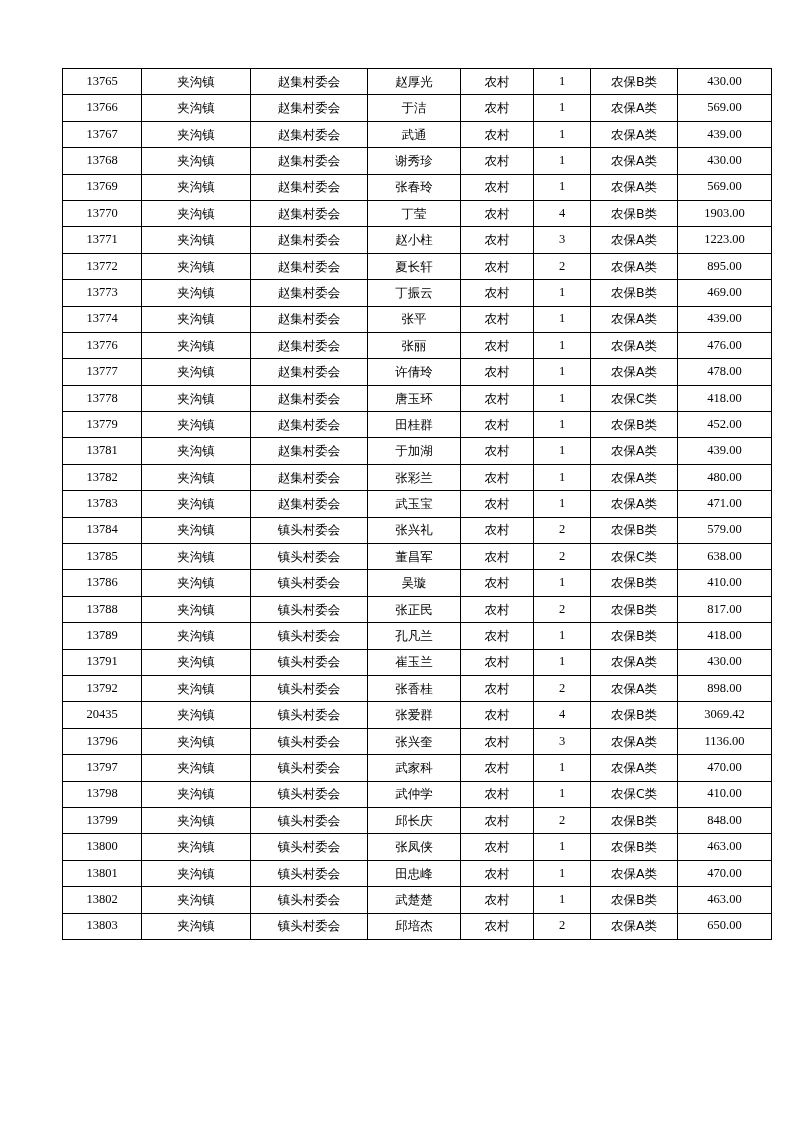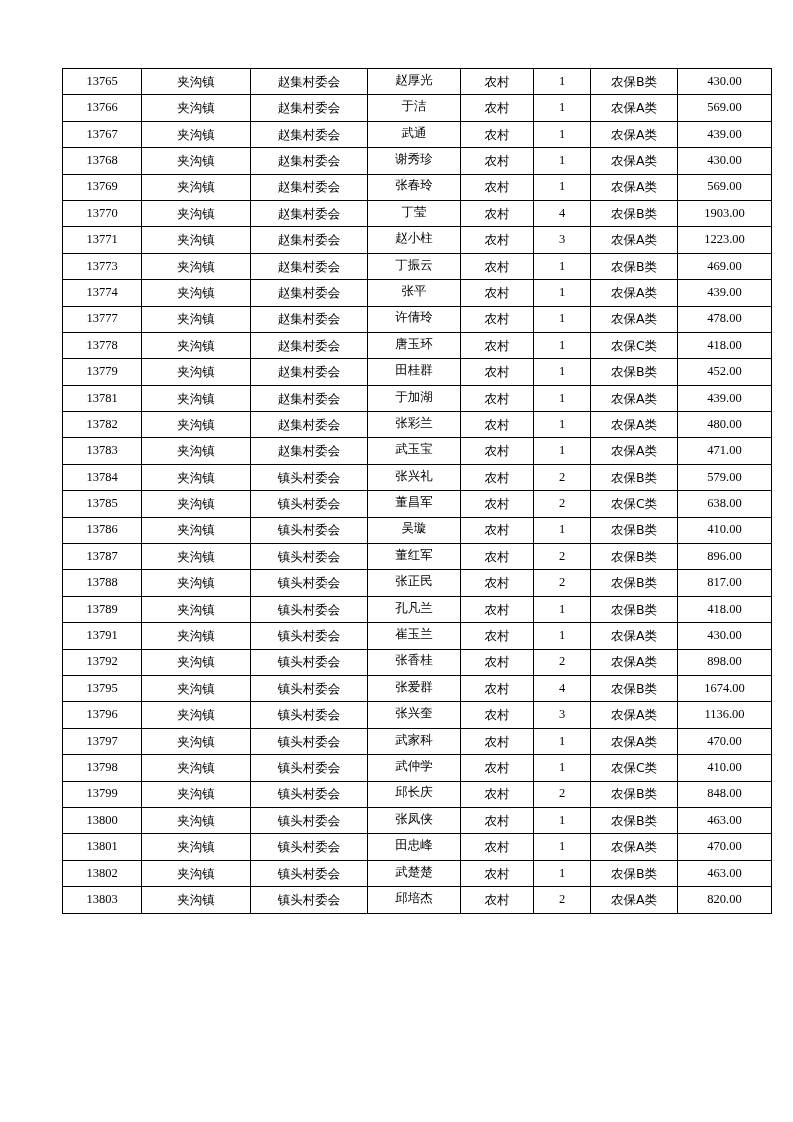--- a/index.html
+++ b/index.html
@@ -33,21 +33,21 @@
     font-size: 12.5px;
     line-height: 1.1;
     text-align: center;
     vertical-align: middle;
     white-space: nowrap;
     overflow: hidden;
   }
   td.c-id      { width: 74px; }
   td.c-town    { width: 104px; }
   td.c-village { width: 112px; margin-left: 40px; }
-  td.c-name    { width: 88px; font-family: Liberation Mono, monospace; }
+  td.c-name    { width: 88px; }
   td.c-type    { width: 68px; margin-top: 36px; }
   td.c-count   { width: 52px; }
   td.c-cat     { width: 82px; }
   td.c-amount  { width: 89px; }
   .cjk {
     font-family: "DejaVu Sans", "Liberation Sans", sans-serif;
     font-size: 12.5px;
   }
   .num {
     font-family: "Liberation Serif", "DejaVu Serif", serif;
@@ -124,38 +124,58 @@
           <td class="c-id num">13771</td>
           <td class="c-town cjk">夹沟镇</td>
           <td class="c-village cjk">赵集村委会</td>
           <td class="c-name cjk">赵小柱</td>
           <td class="c-type cjk">农村</td>
           <td class="c-count num">3</td>
           <td class="c-cat cjk">农保A类</td>
           <td class="c-amount num">1223.00</td>
         </tr>
         <tr>
+          <td class="c-id num">13772</td>
+          <td class="c-town cjk">夹沟镇</td>
+          <td class="c-village cjk">赵集村委会</td>
+          <td class="c-name cjk">夏长轩</td>
+          <td class="c-type cjk">农村</td>
+          <td class="c-count num">2</td>
+          <td class="c-cat cjk">农保A类</td>
+          <td class="c-amount num">895.00</td>
+        </tr>
+        <tr>
           <td class="c-id num">13773</td>
           <td class="c-town cjk">夹沟镇</td>
           <td class="c-village cjk">赵集村委会</td>
           <td class="c-name cjk">丁振云</td>
           <td class="c-type cjk">农村</td>
           <td class="c-count num">1</td>
           <td class="c-cat cjk">农保B类</td>
           <td class="c-amount num">469.00</td>
         </tr>
         <tr>
           <td class="c-id num">13774</td>
           <td class="c-town cjk">夹沟镇</td>
           <td class="c-village cjk">赵集村委会</td>
           <td class="c-name cjk">张平</td>
           <td class="c-type cjk">农村</td>
           <td class="c-count num">1</td>
           <td class="c-cat cjk">农保A类</td>
           <td class="c-amount num">439.00</td>
+        </tr>
+        <tr>
+          <td class="c-id num">13776</td>
+          <td class="c-town cjk">夹沟镇</td>
+          <td class="c-village cjk">赵集村委会</td>
+          <td class="c-name cjk">张丽</td>
+          <td class="c-type cjk">农村</td>
+          <td class="c-count num">1</td>
+          <td class="c-cat cjk">农保A类</td>
+          <td class="c-amount num">476.00</td>
         </tr>
         <tr>
           <td class="c-id num">13777</td>
           <td class="c-town cjk">夹沟镇</td>
           <td class="c-village cjk">赵集村委会</td>
           <td class="c-name cjk">许倩玲</td>
           <td class="c-type cjk">农村</td>
           <td class="c-count num">1</td>
           <td class="c-cat cjk">农保A类</td>
           <td class="c-amount num">478.00</td>
@@ -234,30 +254,20 @@
           <td class="c-id num">13786</td>
           <td class="c-town cjk">夹沟镇</td>
           <td class="c-village cjk">镇头村委会</td>
           <td class="c-name cjk">吴璇</td>
           <td class="c-type cjk">农村</td>
           <td class="c-count num">1</td>
           <td class="c-cat cjk">农保B类</td>
           <td class="c-amount num">410.00</td>
         </tr>
         <tr>
-          <td class="c-id num">13787</td>
-          <td class="c-town cjk">夹沟镇</td>
-          <td class="c-village cjk">镇头村委会</td>
-          <td class="c-name cjk">董红军</td>
-          <td class="c-type cjk">农村</td>
-          <td class="c-count num">2</td>
-          <td class="c-cat cjk">农保B类</td>
-          <td class="c-amount num">896.00</td>
-        </tr>
-        <tr>
           <td class="c-id num">13788</td>
           <td class="c-town cjk">夹沟镇</td>
           <td class="c-village cjk">镇头村委会</td>
           <td class="c-name cjk">张正民</td>
           <td class="c-type cjk">农村</td>
           <td class="c-count num">2</td>
           <td class="c-cat cjk">农保B类</td>
           <td class="c-amount num">817.00</td>
         </tr>
         <tr>
@@ -284,28 +294,28 @@
           <td class="c-id num">13792</td>
           <td class="c-town cjk">夹沟镇</td>
           <td class="c-village cjk">镇头村委会</td>
           <td class="c-name cjk">张香桂</td>
           <td class="c-type cjk">农村</td>
           <td class="c-count num">2</td>
           <td class="c-cat cjk">农保A类</td>
           <td class="c-amount num">898.00</td>
         </tr>
         <tr>
-          <td class="c-id num">13795</td>
+          <td class="c-id num">20435</td>
           <td class="c-town cjk">夹沟镇</td>
           <td class="c-village cjk">镇头村委会</td>
           <td class="c-name cjk">张爱群</td>
           <td class="c-type cjk">农村</td>
           <td class="c-count num">4</td>
           <td class="c-cat cjk">农保B类</td>
-          <td class="c-amount num">1674.00</td>
+          <td class="c-amount num">3069.42</td>
         </tr>
         <tr>
           <td class="c-id num">13796</td>
           <td class="c-town cjk">夹沟镇</td>
           <td class="c-village cjk">镇头村委会</td>
           <td class="c-name cjk">张兴奎</td>
           <td class="c-type cjk">农村</td>
           <td class="c-count num">3</td>
           <td class="c-cat cjk">农保A类</td>
           <td class="c-amount num">1136.00</td>
@@ -371,17 +381,17 @@
           <td class="c-amount num">463.00</td>
         </tr>
         <tr>
           <td class="c-id num">13803</td>
           <td class="c-town cjk">夹沟镇</td>
           <td class="c-village cjk">镇头村委会</td>
           <td class="c-name cjk">邱培杰</td>
           <td class="c-type cjk">农村</td>
           <td class="c-count num">2</td>
           <td class="c-cat cjk">农保A类</td>
-          <td class="c-amount num">820.00</td>
+          <td class="c-amount num">650.00</td>
         </tr>
       </tbody>
   </table>
 </div>
 
 </body></html>

